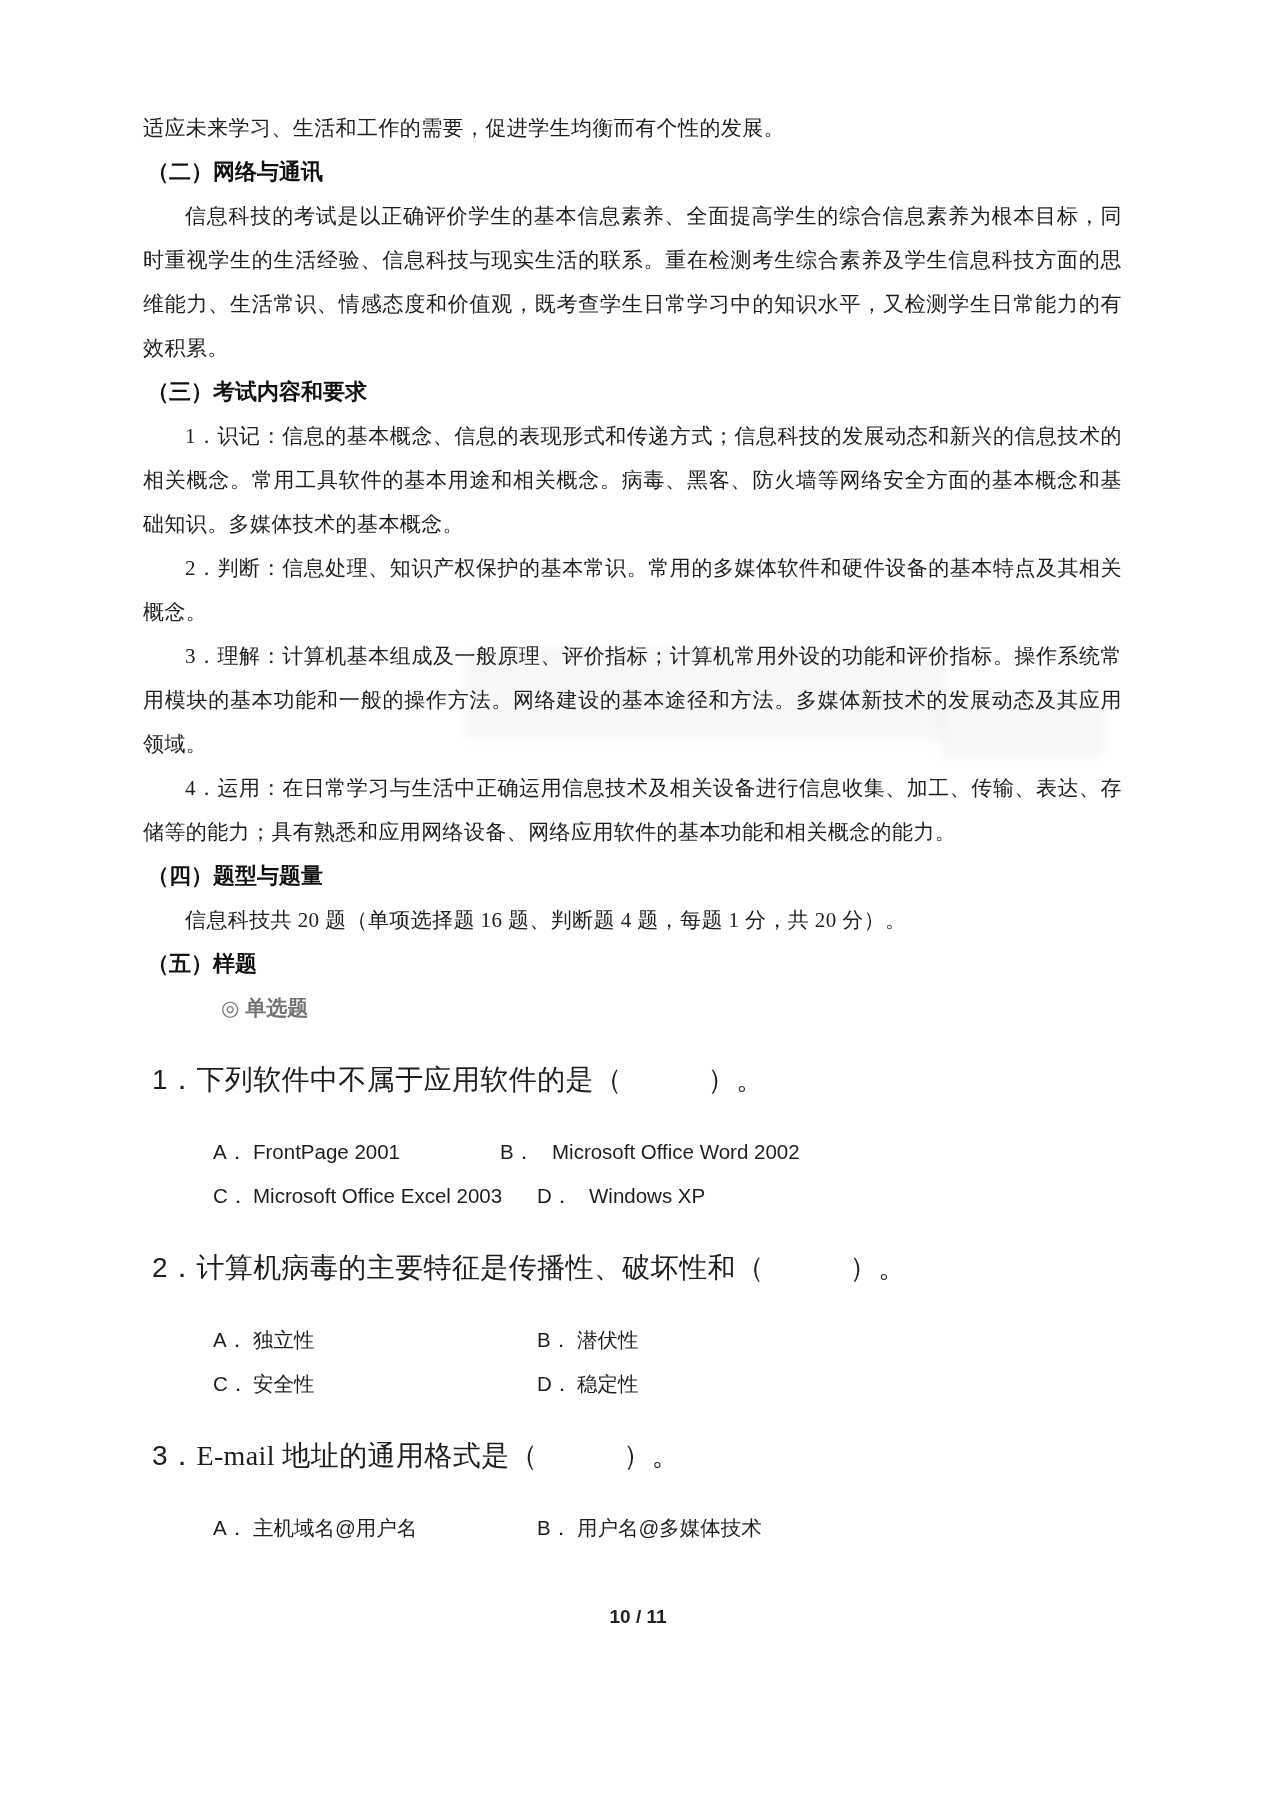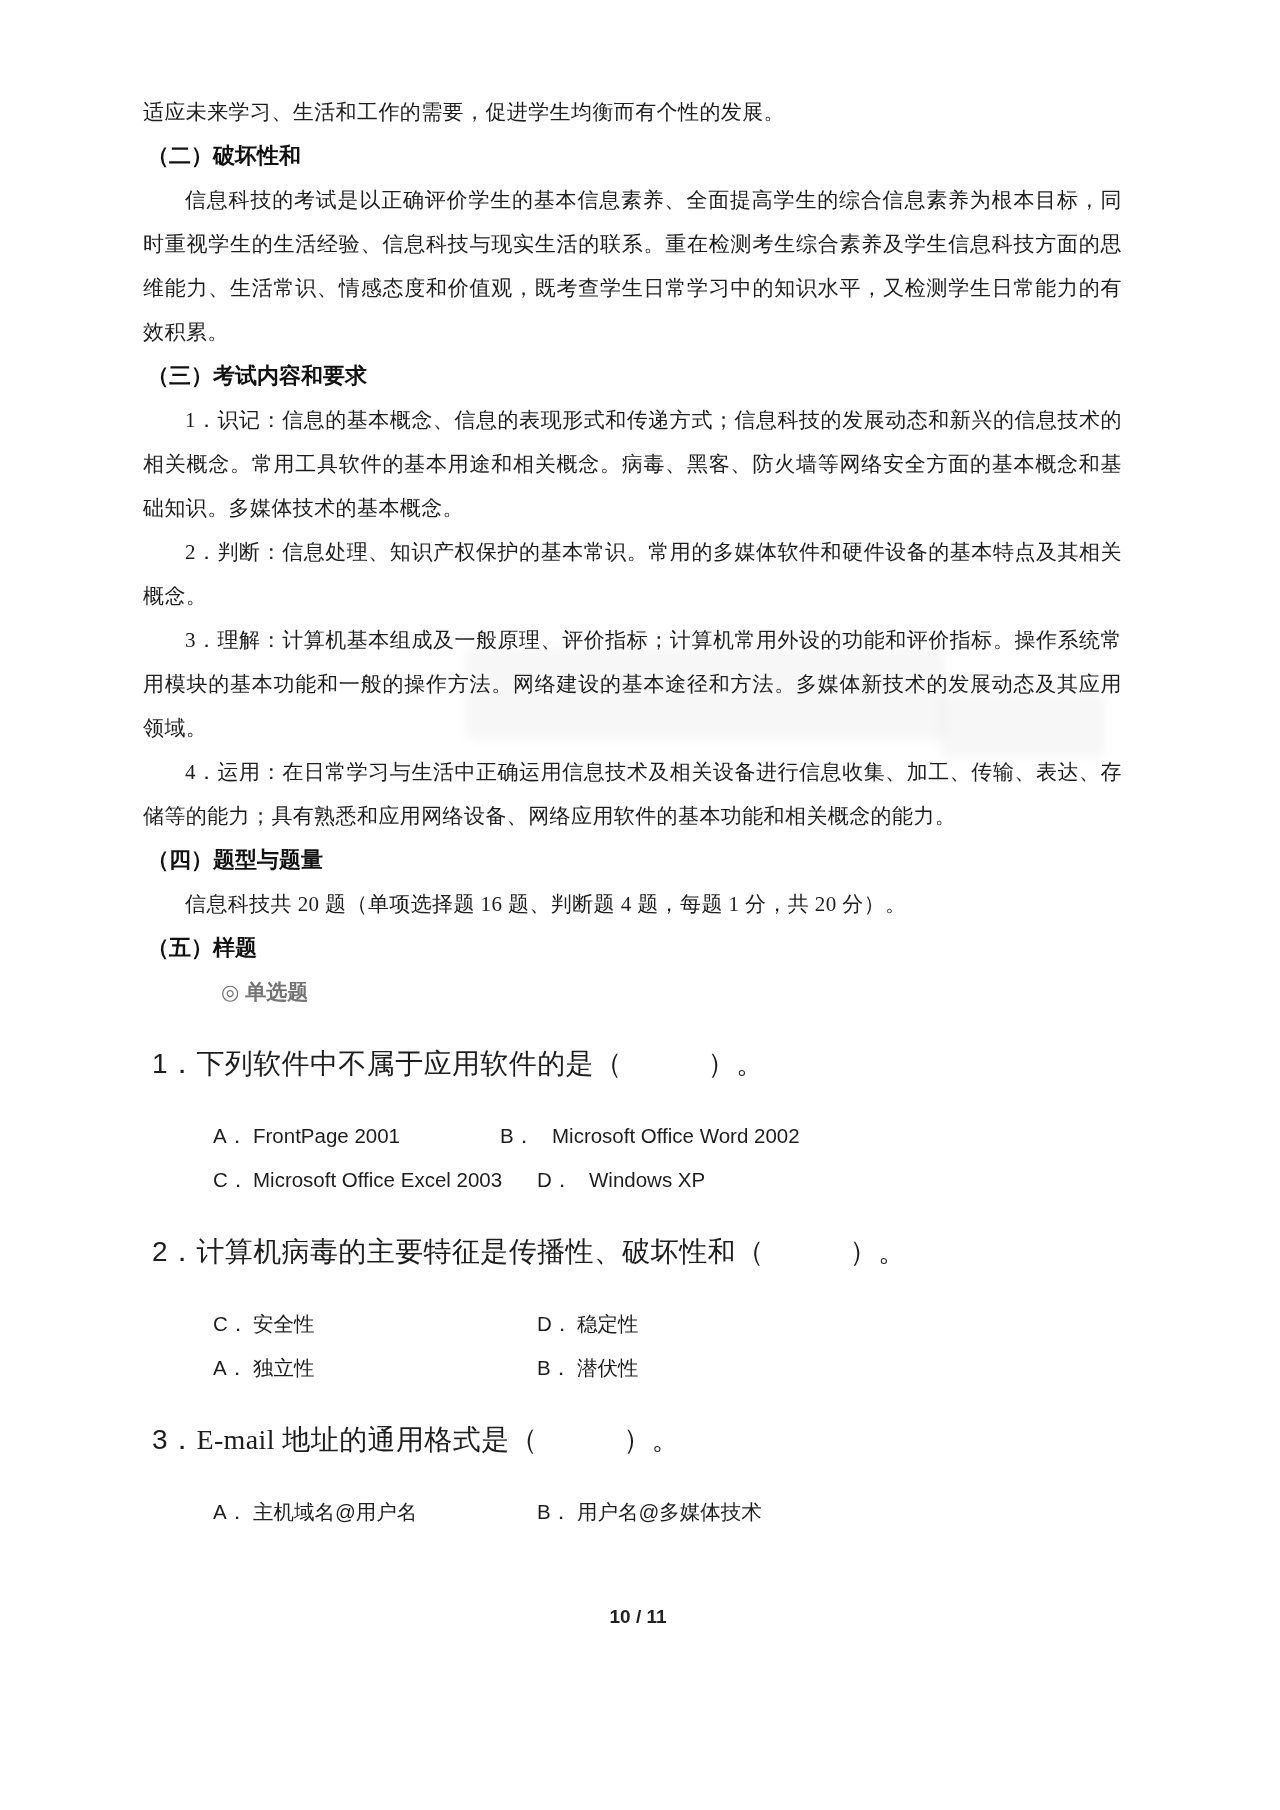--- a/index.html
+++ b/index.html
@@ -6,21 +6,21 @@
   .page {
     position:relative;
     width:1280px; height:1810px;
     background:#ffffff;
     overflow:hidden;
     font-family:"Liberation Serif","DejaVu Serif",serif;
     color:#1e1e1e;
   }
   .content {
     position:absolute;
-    left:143px; right:158px; top:90px;
+    left:143px; right:158px; top:106px;
   }
   .content > * { margin:0; }
   p.body {
     font-size:21px;
     line-height:44px;
     text-align:justify;
     text-justify:inter-ideograph;
     letter-spacing:0.4px;
   }
   p.ind { text-indent:2em; }
@@ -89,21 +89,21 @@
 
 <div class="page">
 
   <div class="artifact a1"></div>
   <div class="artifact a2"></div>
 
   <div class="content">
 
     <p class="body">适应未来学习、生活和工作的需要，促进学生均衡而有个性的发展。</p>
 
-    <h2 class="sec">（二）破坏性和</h2>
+    <h2 class="sec">（二）网络与通讯</h2>
 
     <p class="body ind">信息科技的考试是以正确评价学生的基本信息素养、全面提高学生的综合信息素养为根本目标，同时重视学生的生活经验、信息科技与现实生活的联系。重在检测考生综合素养及学生信息科技方面的思维能力、生活常识、情感态度和价值观，既考查学生日常学习中的知识水平，又检测学生日常能力的有效积累。</p>
 
     <h2 class="sec">（三）考试内容和要求</h2>
 
 
     <p class="body ind">1．识记：信息的基本概念、信息的表现形式和传递方式；信息科技的发展动态和新兴的信息技术的相关概念。常用工具软件的基本用途和相关概念。病毒、黑客、防火墙等网络安全方面的基本概念和基础知识。多媒体技术的基本概念。</p>
     <p class="body ind">2．判断：信息处理、知识产权保护的基本常识。常用的多媒体软件和硬件设备的基本特点及其相关概念。</p>
     <p class="body ind">3．理解：计算机基本组成及一般原理、评价指标；计算机常用外设的功能和评价指标。操作系统常用模块的基本功能和一般的操作方法。网络建设的基本途径和方法。多媒体新技术的发展动态及其应用领域。</p>
     <p class="body ind">4．运用：在日常学习与生活中正确运用信息技术及相关设备进行信息收集、加工、传输、表达、存储等的能力；具有熟悉和应用网络设备、网络应用软件的基本功能和相关概念的能力。</p>
@@ -137,32 +137,32 @@
         </div>
       </div>
     </div>
 
     <div>
       <p class="q">
         <span class="qnum">2．</span><span>计算机病毒的主要特征是传播性、破坏性和（　　　）。</span>
       </p>
       <div class="opt-row">
         <div class="opt col1">
+          <span class="olbl">A．</span><span class="otxt">独立性</span>
+        </div>
+        <div class="opt">
+          <span class="olbl">B．</span><span class="otxt">潜伏性</span>
+        </div>
+      </div>
+      <div class="opt-row">
+        <div class="opt col1">
           <span class="olbl">C．</span><span class="otxt">安全性</span>
         </div>
         <div class="opt">
           <span class="olbl">D．</span><span class="otxt">稳定性</span>
-        </div>
-      </div>
-      <div class="opt-row">
-        <div class="opt col1">
-          <span class="olbl">A．</span><span class="otxt">独立性</span>
-        </div>
-        <div class="opt">
-          <span class="olbl">B．</span><span class="otxt">潜伏性</span>
         </div>
       </div>
     </div>
 
     <div>
       <p class="q">
         <span class="qnum">3．</span><span>E-mail 地址的通用格式是（　　　）。</span>
       </p>
       <div class="opt-row">
         <div class="opt col1">

